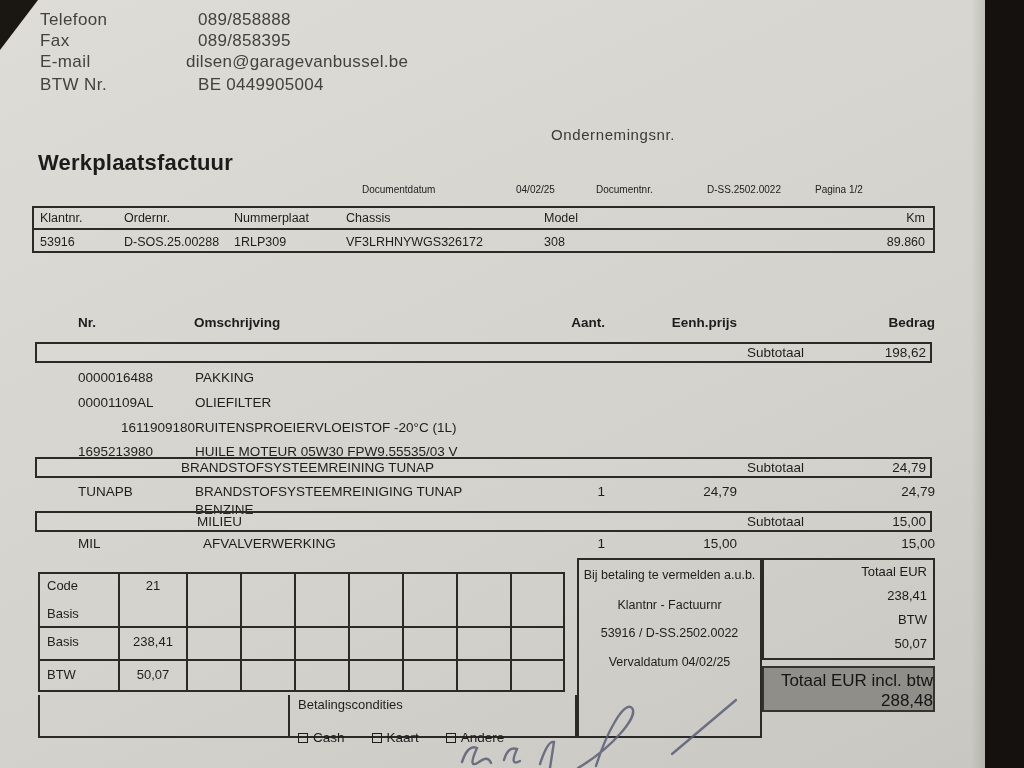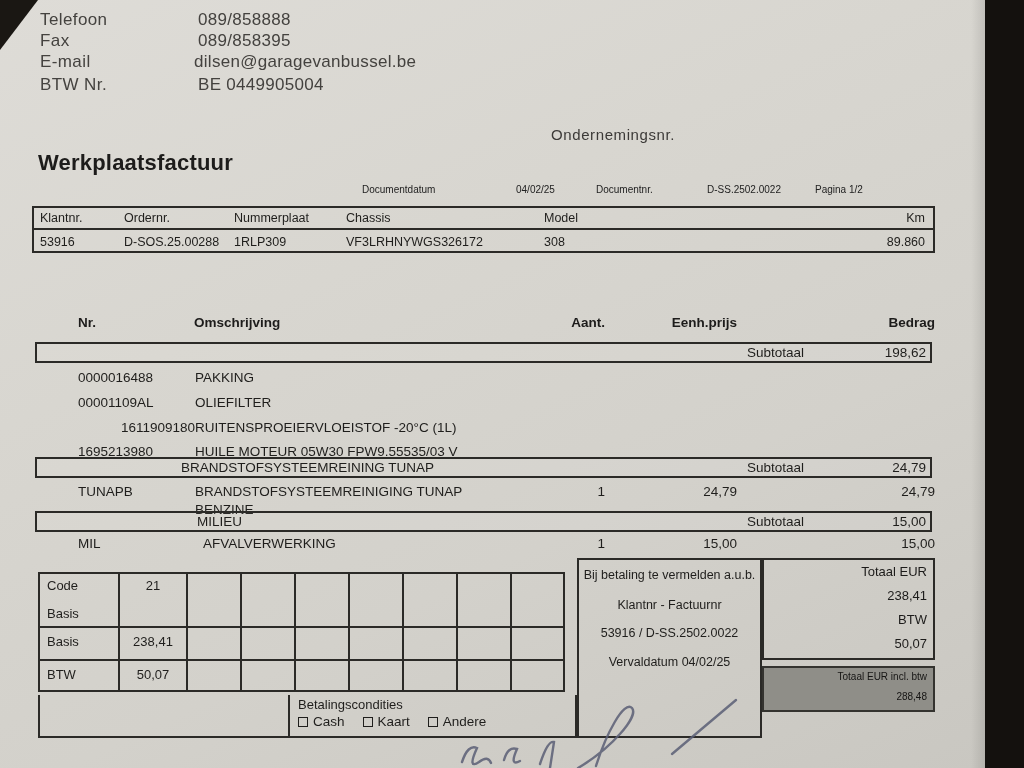--- a/index.html
+++ b/index.html
@@ -51,48 +51,48 @@
          grid-template-rows:54px 33px 33px; }
   .vat > div { border-left:2px solid #2b2a27; border-top:2px solid #2b2a27; position:relative; }
   .vat > div:nth-child(9n) { border-right:2px solid #2b2a27; }
   .vat > div.bb { border-bottom:2px solid #2b2a27; }
   .vat .txt { position:absolute; font-size:13px; color:#1f1e1c; white-space:nowrap; }
 
   .bottomrow { position:absolute; left:38px; top:695px; height:43px; display:flex; }
   .bottomrow .cellA { width:252px; border:2px solid #2b2a27; border-top:none; }
   .bottomrow .cellB { width:287px; border:2px solid #2b2a27; border-top:none; border-left:none; padding:2px 8px; }
   .bc-title { font-size:13px; color:#1f1e1c; }
-  .bc-opts { display:flex; gap:18px; margin-top:2px; }
+  .bc-opts { display:flex; gap:27px; margin-top:18px; }
   .bc-opt { display:flex; align-items:center; gap:5px; font-size:13.5px; color:#1f1e1c; }
   .cbx { width:10px; height:10px; border:1.6px solid #1f1e1c; display:inline-block; }
 
   .paybox { position:absolute; left:577px; top:558px; width:185px; height:180px; border:2px solid #2b2a27; }
   .paybox div { position:absolute; width:100%; text-align:center; font-size:12.5px; color:#1f1e1c; white-space:nowrap; }
 
   .totbox { position:absolute; left:762px; top:558px; width:173px; height:102px; border:2px solid #2b2a27; }
   .totbox div { position:absolute; right:6px; font-size:13px; color:#1c1b1a; white-space:nowrap; }
 
   .inclbox { position:absolute; left:762px; top:666px; width:173px; height:46px;
              border:2px solid #34332f; background:#8f8e88; }
-  .inclbox div { position:absolute; right:6px; font-size:10px; color:#161514; white-space:nowrap; }
+  .inclbox div { position:absolute; right:0; font-size:17px; color:#161514; white-space:nowrap; }
 
   .sig { position:absolute; left:400px; top:696px; }
 </style>
 </head>
 <body>
 
 <div class="paper">
 
   <div>
     <span class="abs contact-label" style="left:40px; top:10px;">Telefoon</span>
     <span class="abs contact-value" style="left:198px; top:10px;">089/858888</span>
     <span class="abs contact-label" style="left:40px; top:31px;">Fax</span>
     <span class="abs contact-value" style="left:198px; top:31px;">089/858395</span>
     <span class="abs contact-label" style="left:40px; top:52px;">E-mail</span>
-    <span class="abs contact-value" style="left:194px; top:52px;">dilsen@garagevanbussel.be</span>
+    <span class="abs contact-value" style="left:186px; top:52px;">dilsen@garagevanbussel.be</span>
     <span class="abs contact-label" style="left:40px; top:75px;">BTW Nr.</span>
     <span class="abs contact-value" style="left:198px; top:75px;">BE 0449905004</span>
   </div>
 
   <span class="abs ondern" style="left:551px; top:126px;">Ondernemingsnr.</span>
 
   <span class="abs doc-title" style="left:38px; top:150px;">Werkplaatsfactuur</span>
 
   <div>
     <span class="abs meta" style="left:362px; top:184px;">Documentdatum</span>

